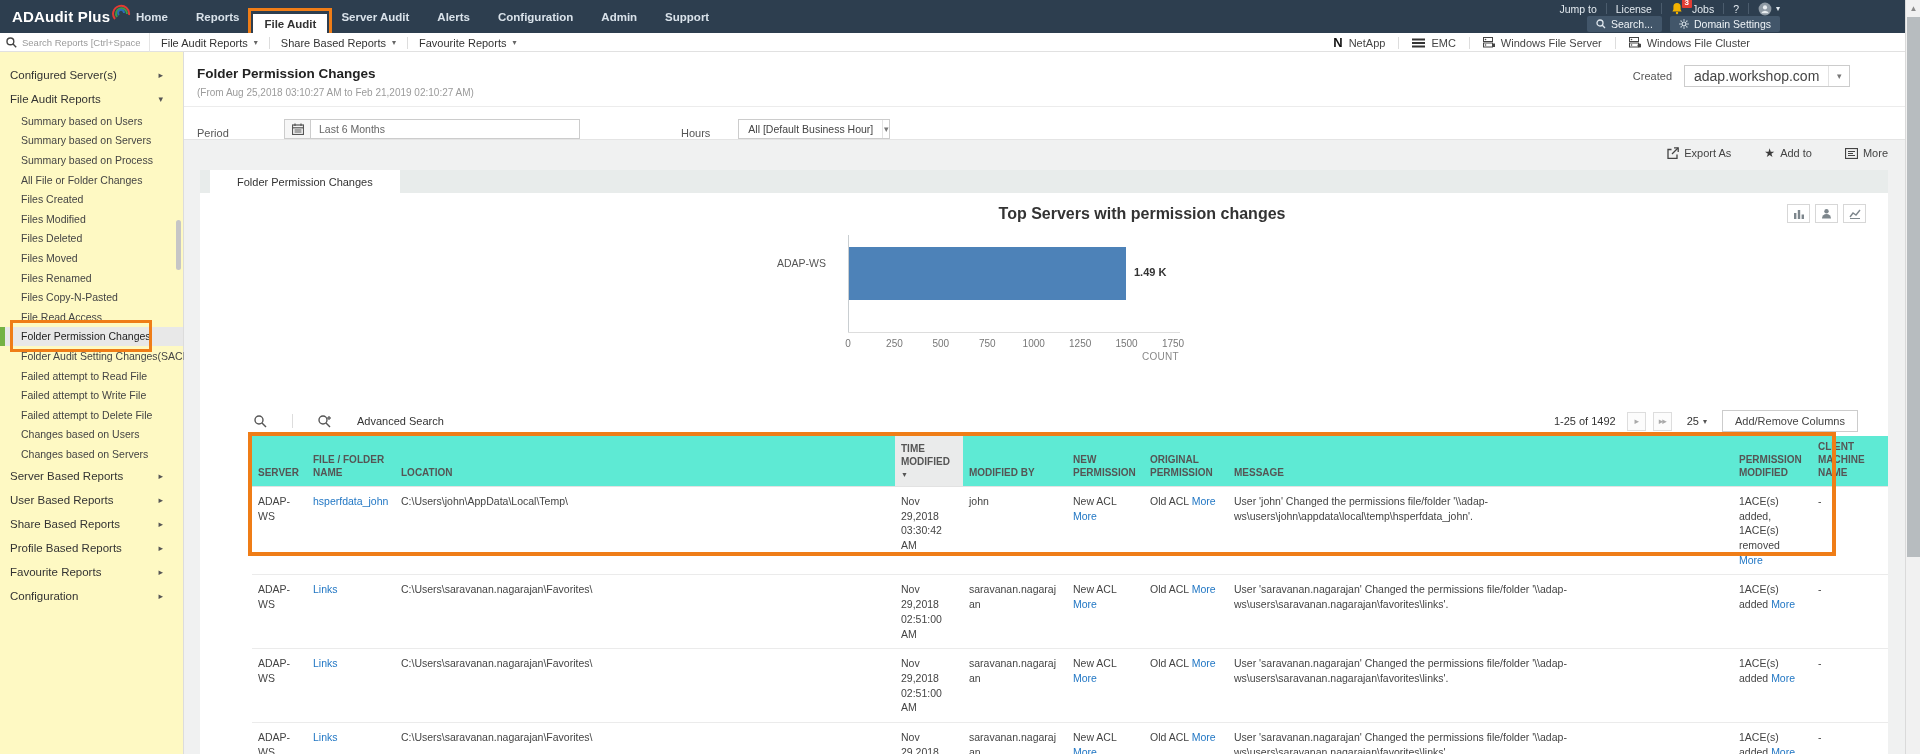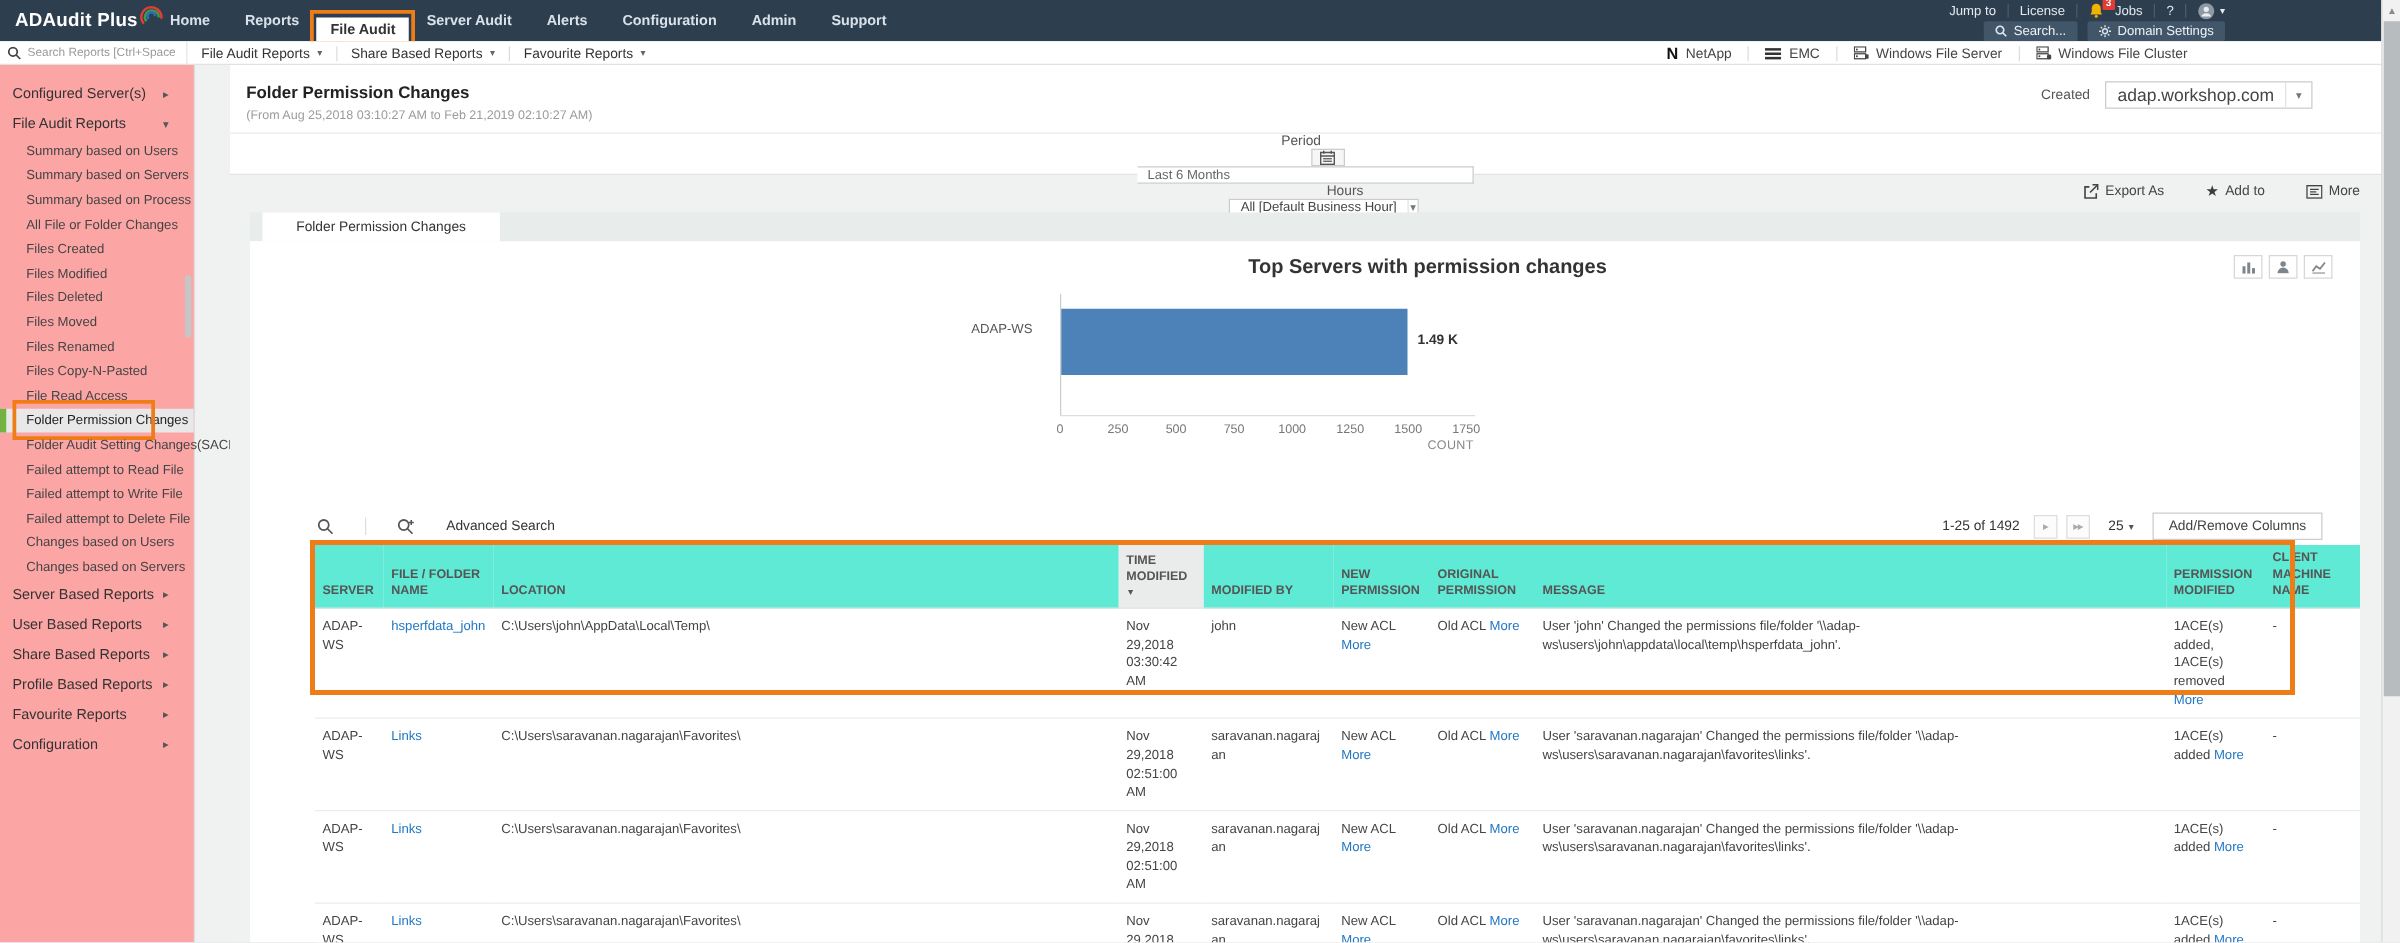--- a/index.html
+++ b/index.html
@@ -13,66 +13,66 @@
   .topbar { position:absolute; left:0; top:0; width:1920px; height:33px; background:#2d3e4f; }
   .brand { position:absolute; left:12px; top:0; height:33px; display:flex; align-items:center; }
   .brand-text { color:#fff; font-size:15px; font-weight:bold; letter-spacing:.2px; }
   .brand-swoosh { margin-left:2px; margin-top:-8px; }
   .topnav { position:absolute; left:122px; top:0; height:33px; display:flex; align-items:center; }
   .nav-item { padding:0 14px; height:33px; display:flex; align-items:center; color:#d9e2ea; font-size:11.5px; font-weight:bold; cursor:pointer; }
   .nav-item.active { background:#fff; color:#333; height:19px; align-self:flex-end; position:relative; padding:0 11px; }
   .nav-item.active::after { content:""; position:absolute; left:-5px; right:-5px; top:-6px; bottom:-3px; border:3px solid #ef7d17; }
   .topbar-right { position:absolute; right:140px; top:0; width:680px; height:33px; }
   .tr-row1 { position:absolute; right:0; top:1px; height:15px; display:flex; align-items:center; gap:9px; color:#e3eaf0; font-size:10.5px; }
-  .tr-row2 { position:absolute; right:0; top:17px; height:15px; display:flex; align-items:center; gap:8px;margin-left:12px; }
+  .tr-row2 { position:absolute; right:0; top:17px; height:15px; display:flex; align-items:flex-end; gap:8px;margin-left:12px; }
   .tr-divider { width:1px; height:11px; background:#4b5c6d; }
   .bell-wrap { position:relative; display:flex; align-items:center; }
   .badge { position:absolute; top:-4px; right:-9px; background:#e23c33; color:#fff; font-size:8px; line-height:10px; padding:0 3px; border-radius:1px; font-weight:bold; }
   .dark-btn { background:#42566a; color:#eef3f7; font-size:10.5px; height:16px; display:flex; align-items:center; gap:5px; padding:0 9px; border-radius:2px; border:none; cursor:pointer; font-family:inherit; }
   .caret-down { font-size:8px; color:inherit; }
   
   .subbar { position:absolute; left:0; top:33px; width:1920px; height:19px; background:#fff; border-bottom:1px solid #e1e1e1; }
   .search-cell { position:absolute; left:0; top:0; width:150px; height:19px; border-right:1px solid #e5e5e5; display:flex; align-items:center; padding:0 6px; gap:5px; }
   .search-cell input { border:none; outline:none; width:118px; font-size:9.5px; color:#555; font-family:inherit; }
   .search-cell input::placeholder { color:#9a9a9a; }
   .report-menus { position:absolute; left:150px; top:0; height:19px; display:flex; align-items:center; }
   .rmenu { padding:0 11px; display:flex; align-items:center; gap:6px; font-size:11px; color:#333; height:12px; border-right:1px solid #ddd; cursor:pointer; }
   .rmenu:last-child { border-right:none; }
   .server-types { position:absolute; right:157px; top:0; height:19px; display:flex; align-items:center; }
   .stype { display:flex; align-items:center; gap:6px; padding:0 13px; height:12px; border-right:1px solid #ddd; font-size:11px; color:#444; cursor:pointer; }
   .stype:last-child { border-right:none; }
   .netapp-n { font-weight:bold; font-size:13px; color:#111; line-height:10px; }
   
-  .sidebar { position:absolute; left:0; top:52px; width:156px; height:702px; background:#fca5a5; border-right:1px solid #dcdcdc; }
+  .sidebar { position:absolute; left:0; top:52px; width:184px; height:702px; background:#fef9c3; border-right:1px solid #dcdcdc; }
   .side-pad { height:11px; }
   .side-top { height:24px; display:flex; align-items:center; padding:0 10px; font-size:11.5px; color:#333; position:relative; cursor:pointer; }
   .side-top .tcaret { position:absolute; right:20px; color:#555; font-size:9px; }
   .side-sub { height:19.6px; display:flex; align-items:center; padding-left:21px; font-size:10.5px; color:#444; position:relative; cursor:pointer; white-space:nowrap; }
   .side-sub.selected { background:#e8e8e8; color:#222; }
   .side-sub.selected::before { content:""; position:absolute; left:0; top:0; bottom:0; width:5px; background:#74b243; }
   .side-sub.selected::after { content:""; position:absolute; left:10px; right:31px; top:-7px; bottom:-6px; border:3px solid #ef7d17; pointer-events:none; }
   .side-scroll { position:absolute; right:2px; top:168px; width:5px; height:50px; background:#c6c6c6; border-radius:3px; }
   
   .content { position:absolute; left:184px; top:52px; width:1721px; height:702px; background:#f0f1f1; }
   .content-head { position:absolute; left:0; top:0; width:100%; height:88px; background:#fff; border-bottom:1px solid #e4e4e4; }
   .head-top { position:relative; height:55px; border-bottom:1px solid #ececec; }
   .rpt-title { position:absolute; left:13px; top:14px; font-size:13.5px; font-weight:bold; color:#222; }
   .rpt-sub { position:absolute; left:13px; top:35px; font-size:10px; color:#9b9b9b; }
   .domain-wrap { position:absolute; right:55px; top:13px; display:flex; align-items:center; gap:12px; }
   .domain-label { font-size:11px; color:#555; }
   .selbox { border:1px solid #ccc; background:#fff; height:22px; display:flex; align-items:center; cursor:pointer; }
   .selbox .val { padding:0 9px; font-size:14px; color:#444; flex:1; white-space:nowrap; }
   .selbox .sb-caret { width:24px; align-self:stretch; display:flex; align-items:center; justify-content:center; color:#777; font-size:9px; border-left:1px solid #e2e2e2; }
   .domain-sel { width:166px; }
-  .filter-row { position:relative; height:32px; display:flex; align-items:center;flex-direction:column; }
+  .filter-row { position:relative; height:32px; display:flex; align-items:flex-end; }
   .flabel { font-size:11px; color:#555; }
   .period-label { margin-left:13px; width:52px; }
   .cal-btn { margin-left:35px; width:27px; height:20px; border:1px solid #ccc; background:#f6f6f6; display:flex; align-items:center; justify-content:center; cursor:pointer; }
   .period-input { width:269px; height:20px; border:1px solid #ccc; border-left:none; padding:0 8px; font-size:10.5px; color:#666; font-family:inherit; outline:none; }
-  .hours-label { margin-left:63px; }
+  .hours-label { margin-left:101px; }
   .hours-sel { margin-left:28px; width:152px; height:20px; }
   .actions-row { position:absolute; right:17px; top:95px; display:flex; align-items:center; gap:33px; }
   .action { display:flex; align-items:center; gap:5px; font-size:11px; color:#444; cursor:pointer; }
   
   .tabstrip { position:absolute; left:16px; top:118px; width:1688px; height:23px; background:#e8eceb; display:flex; }
   .tab { margin-left:10px; background:#fff; padding:0 27px; display:flex; align-items:center; font-size:11px; color:#333; cursor:pointer; }
   .panel { position:absolute; left:16px; top:141px; width:1688px; height:561px; background:#fff; }
   
   .chart-title { position:absolute; left:0; width:1884px; top:12px; text-align:center; font-size:16px; font-weight:bold; color:#333; }
   .chart-tools { position:absolute; right:22px; top:11px; display:flex; gap:5px; }

